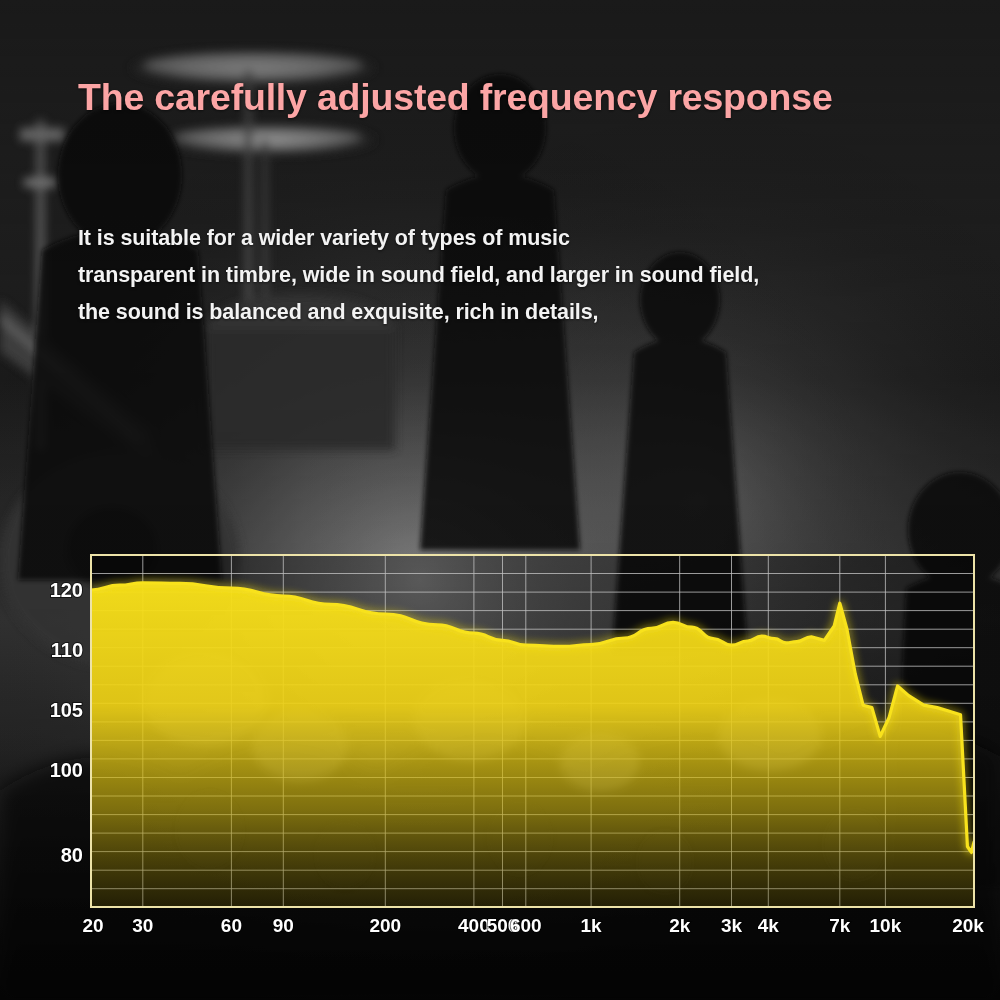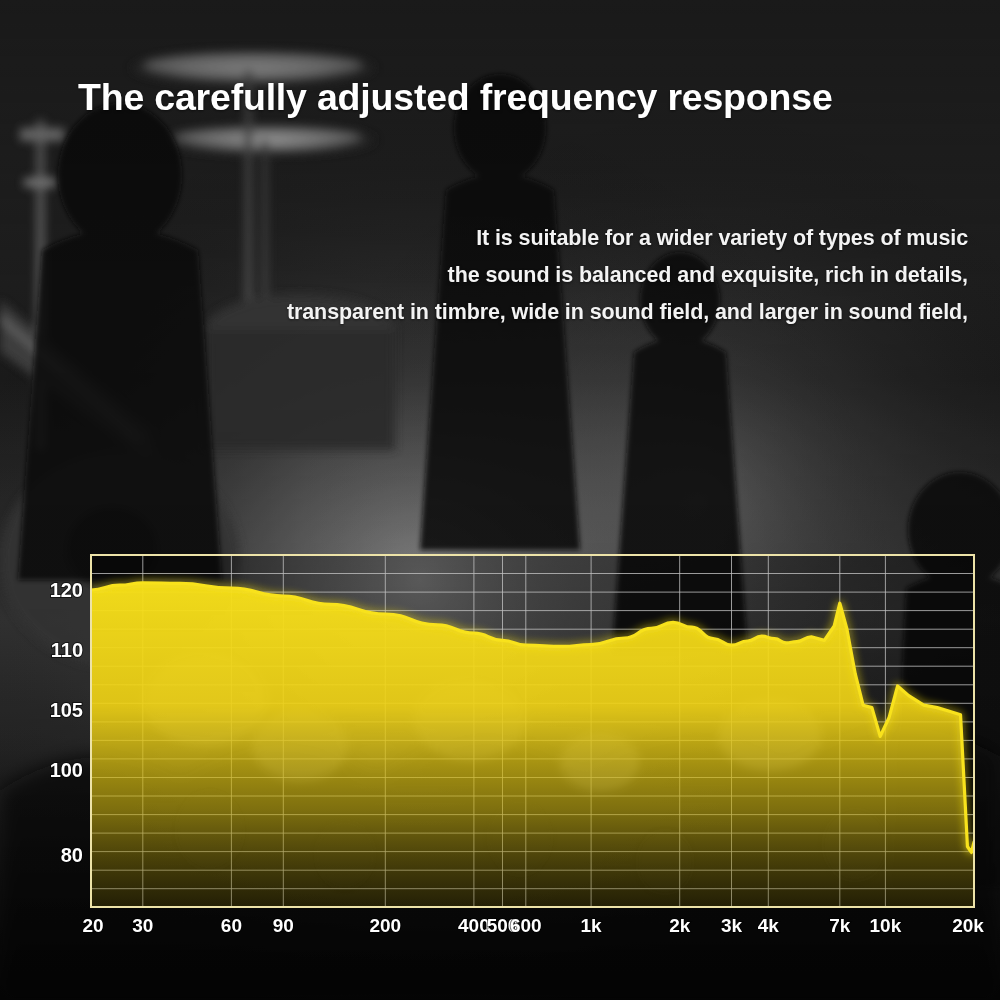--- a/index.html
+++ b/index.html
@@ -12,39 +12,38 @@
   }
 
   
   #bg-photo { position:absolute; inset:0; z-index:0; }
   #bg-photo svg { display:block; width:1000px; height:1000px; }
 
   
   #headline {
     position:absolute; left:78px; top:72px; z-index:5;
     width:880px;
-    color:#ffffff;
+    color:#fca5a5;
     font-size:37.5px;
     font-weight:bold;
     line-height:1.36;
     letter-spacing:-0.2px;
     text-shadow:0 1px 3px rgba(0,0,0,.55);
   }
   #headline .l { display:block; white-space:nowrap; }
 
   #subcopy {
     position:absolute; left:78px; top:220px; z-index:5;
     width:890px;
     color:#F3F3F3;
     font-size:21.5px;
     font-weight:bold;
     line-height:1.73;
     letter-spacing:-0.1px;
     text-shadow:0 1px 3px rgba(0,0,0,.6);
-    text-align:right;
   }
   #subcopy .l { display:block; white-space:nowrap; }
 
   
   #chart-wrap { position:absolute; left:0; top:0; z-index:4; width:1000px; height:1000px;margin-left:19px; }
   #chart-wrap svg { display:block; width:1000px; height:1000px; }
 
   .ylab, .xlab {
     fill:#FFFFFF;
     font-family:"Liberation Sans", sans-serif;
@@ -164,22 +163,22 @@
     <rect width="1000" height="1000" fill="url(#vig)"></rect>
   </svg>
 </div>
 
 <div id="headline">
   <span class="l">The carefully adjusted frequency response</span>
 </div>
 
 <div id="subcopy">
   <span class="l">It is suitable for a wider variety of types of music</span>
+  <span class="l">transparent in timbre, wide in sound field, and larger in sound field,</span>
   <span class="l">the sound is balanced and exquisite, rich in details,</span>
-  <span class="l">transparent in timbre, wide in sound field, and larger in sound field,</span>
 </div>
 
 <div id="chart-wrap">
   <svg id="chart-svg" viewBox="0 0 1000 1000" aria-hidden="true">
     <defs>
       <linearGradient id="curveFill" x1="0" y1="0" x2="0" y2="1">
         <stop offset="0%" stop-color="#F7E01A" stop-opacity=".97"></stop>
         <stop offset="38%" stop-color="#EFD216" stop-opacity=".92"></stop>
         <stop offset="70%" stop-color="#C6AE12" stop-opacity=".62"></stop>
         <stop offset="100%" stop-color="#6E6008" stop-opacity=".30"></stop>

